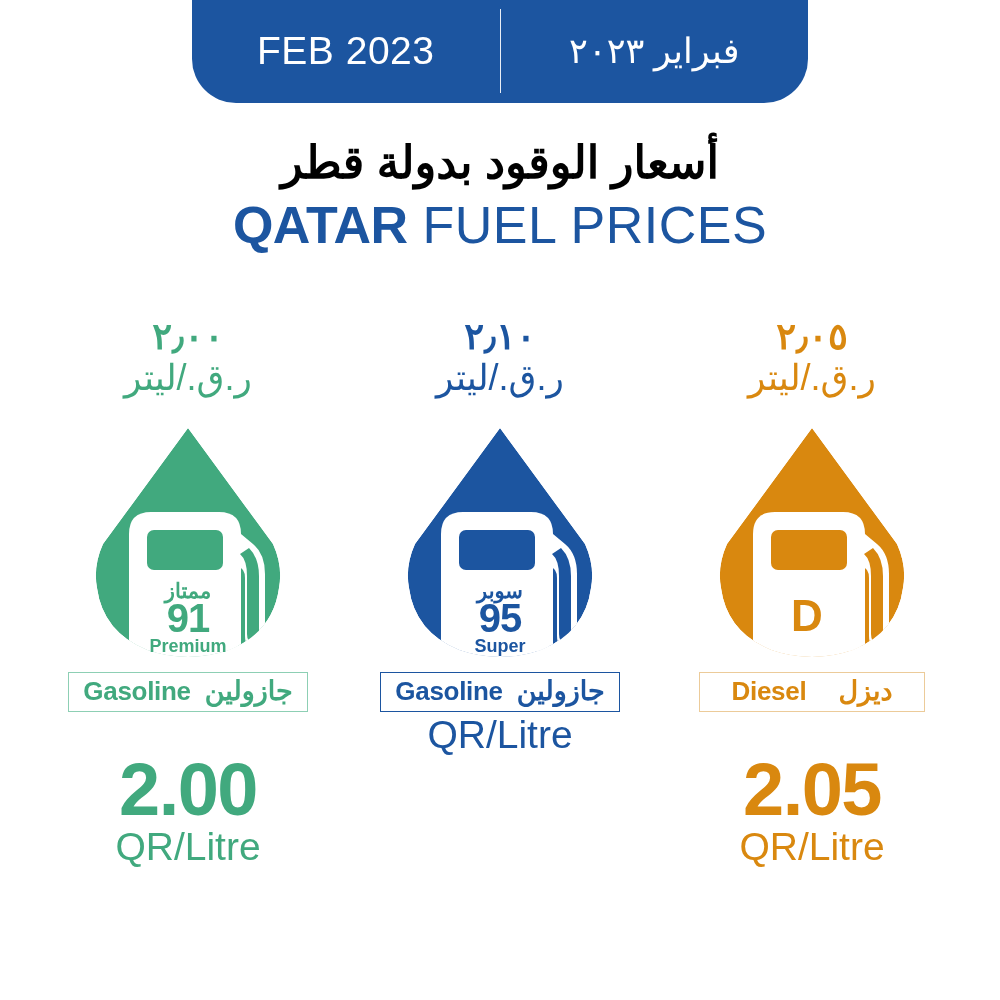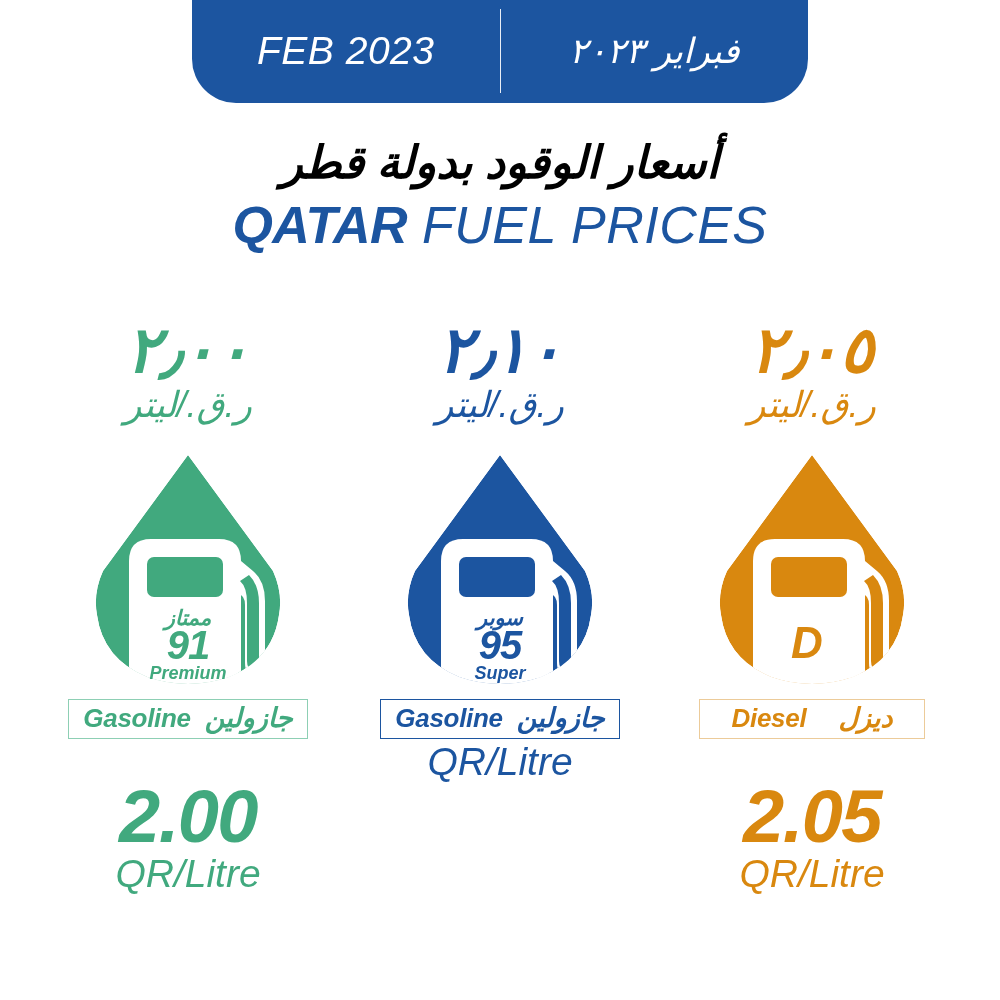--- a/index.html
+++ b/index.html
@@ -10,21 +10,20 @@
     background: #ffffff;
     font-family: "Liberation Sans", sans-serif;
     overflow: hidden;
   }
 
   #poster {
     position: relative;
     width: 1000px;
     height: 856px;
     background: #ffffff;
-    font-style: italic;
   }
 
   
   .banner {
     position: absolute;
     left: 192px;
     top: -8px;
     width: 616px;
     height: 111px;
     background: #1c55a0;
@@ -107,21 +106,21 @@
   }
   .col {
     width: 300px;
     display: flex;
     flex-direction: column;
     align-items: center;
   }
 
   
   .ar-price {
-    font-size: 64px;
+    font-size: 37px;
     font-weight: 700;
     direction: rtl;
     line-height: 1.0;
     letter-spacing: 1px;
   }
   .ar-unit {
     font-size: 36px;
     font-weight: 400;
     direction: rtl;
     line-height: 1.25;

